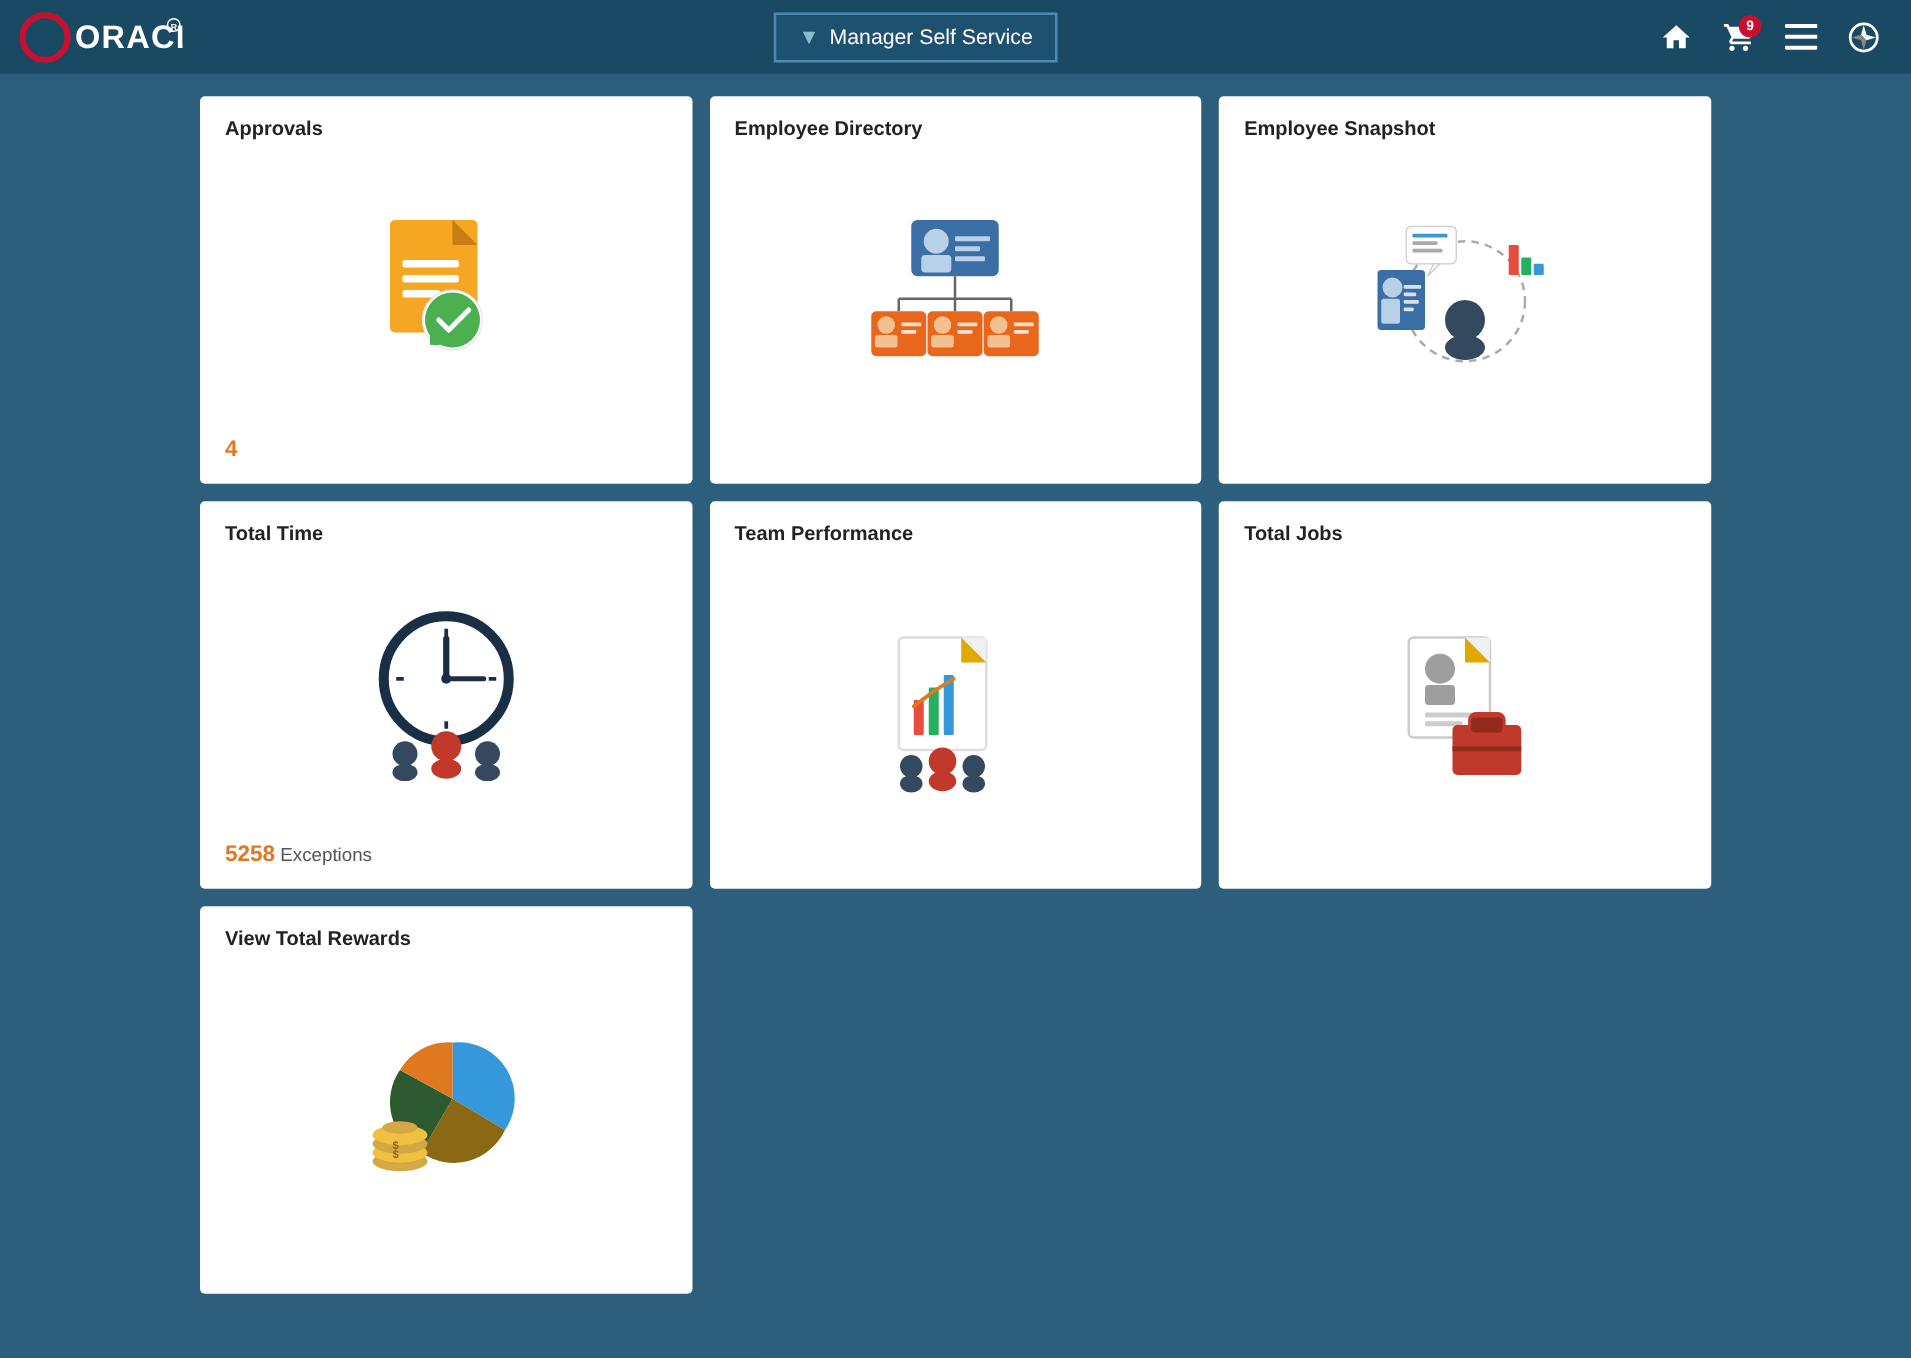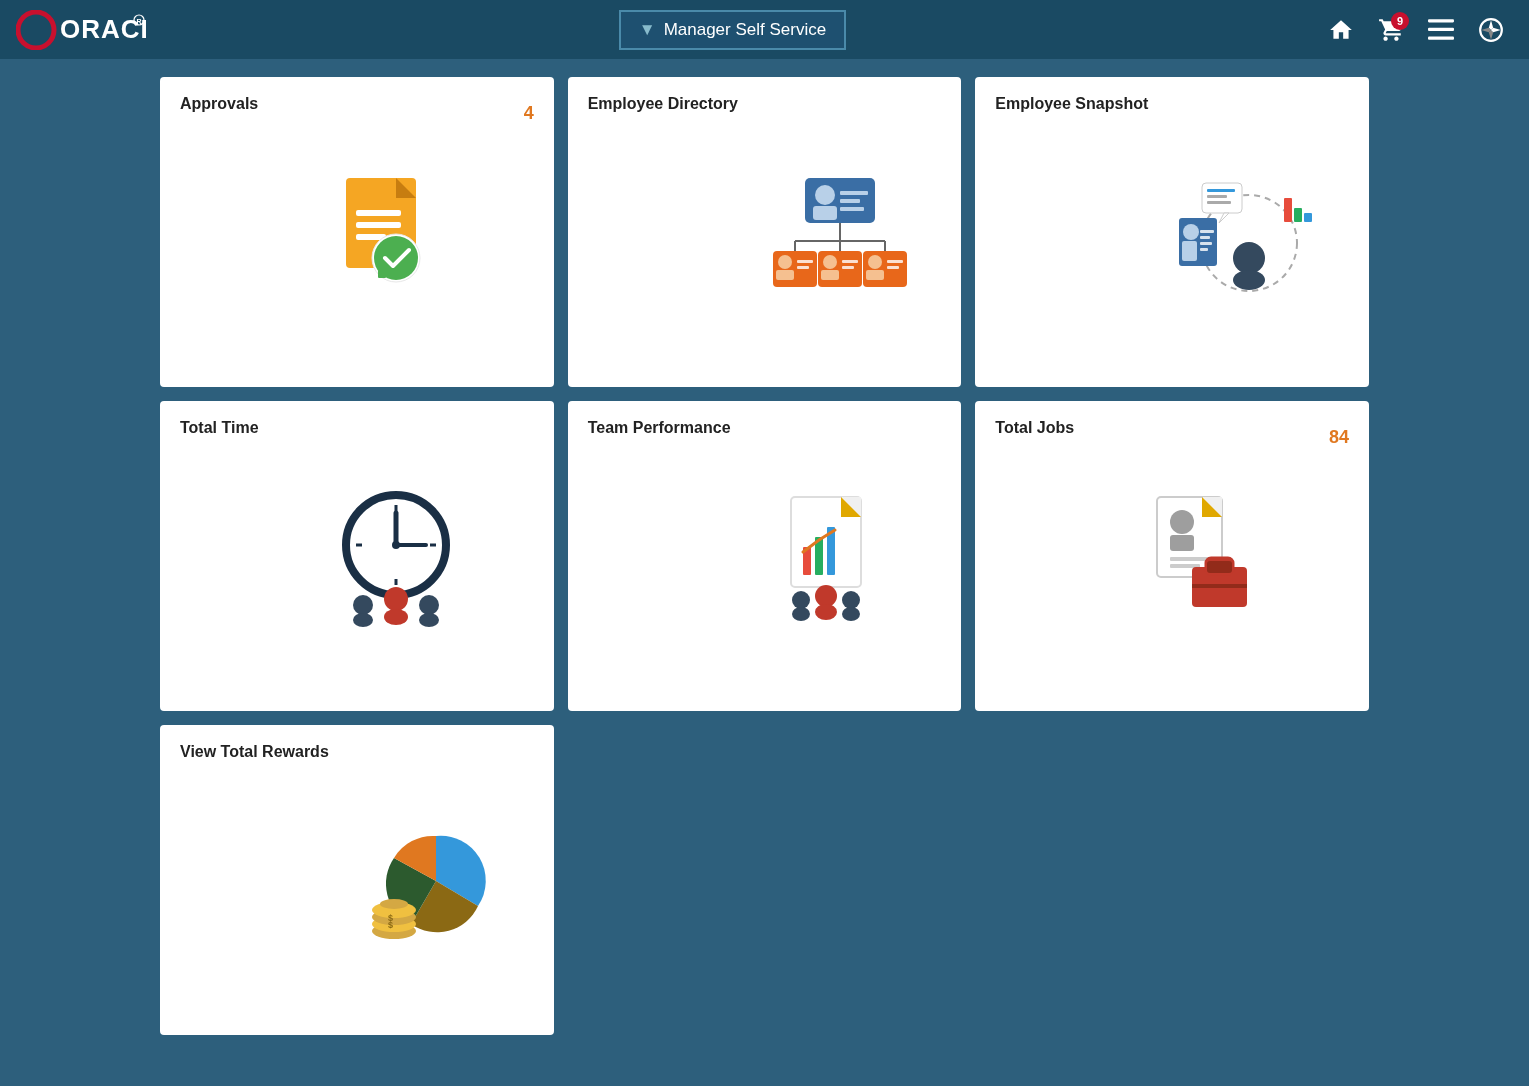--- a/index.html
+++ b/index.html
@@ -79,21 +79,21 @@
       gap: 14px;
       padding: 14px 160px;
       margin-top: 4px;
     }
 
     .tile {
       background: white;
       border-radius: 4px;
       padding: 18px 20px 16px 20px;
       display: flex;
-      flex-direction: row;
+      flex-direction: column;
       min-height: 310px;
       cursor: pointer;
       position: relative;
       overflow: hidden;
     }
 
     .tile-title {
       font-size: 16px;
       font-weight: bold;
       color: #222;
@@ -301,20 +301,23 @@
         <circle cx="42" cy="118" r="10" fill="#34495e"></circle>
         <ellipse cx="42" cy="133" rx="10" ry="7" fill="#34495e"></ellipse>
 
         <circle cx="75" cy="112" r="12" fill="#c0392b"></circle>
         <ellipse cx="75" cy="130" rx="12" ry="8" fill="#c0392b"></ellipse>
 
         <circle cx="108" cy="118" r="10" fill="#34495e"></circle>
         <ellipse cx="108" cy="133" rx="10" ry="7" fill="#34495e"></ellipse>
       </svg>
     </div>
+    <div class="tile-footer">
+      <span class="count">5258</span><span> Exceptions</span>
+    </div>
   </div>
 
 
   <div class="tile">
     <div class="tile-title">Team Performance</div>
     <div class="tile-icon-area">
       <svg width="150" height="130" viewBox="0 0 150 130">
 
         <rect x="30" y="5" width="70" height="90" rx="4" fill="white" stroke="#ddd" stroke-width="2"></rect>
 
@@ -353,23 +356,20 @@
         <rect x="38" y="43" width="24" height="16" rx="3" fill="#9e9e9e"></rect>
 
         <rect x="38" y="65" width="40" height="4" rx="1" fill="#ccc"></rect>
         <rect x="38" y="72" width="30" height="4" rx="1" fill="#ccc"></rect>
 
         <rect x="60" y="75" width="55" height="40" rx="4" fill="#c0392b"></rect>
         <rect x="75" y="67" width="25" height="14" rx="4" fill="none" stroke="#c0392b" stroke-width="5"></rect>
         <rect x="75" y="69" width="25" height="12" rx="3" fill="#922b1a"></rect>
         <rect x="60" y="92" width="55" height="4" fill="#922b1a"></rect>
       </svg>
-    </div>
-    <div class="tile-footer">
-      <span class="count">84</span>
     </div>
   </div>
 
   <div class="tile">
     <div class="tile-title">View Total Rewards</div>
     <div class="tile-icon-area">
       <svg width="150" height="130" viewBox="0 0 150 130">
 
         <path d="M80,65 L80,20 A45,45 0 0,1 122,90 Z" fill="#3498db"></path>
 

